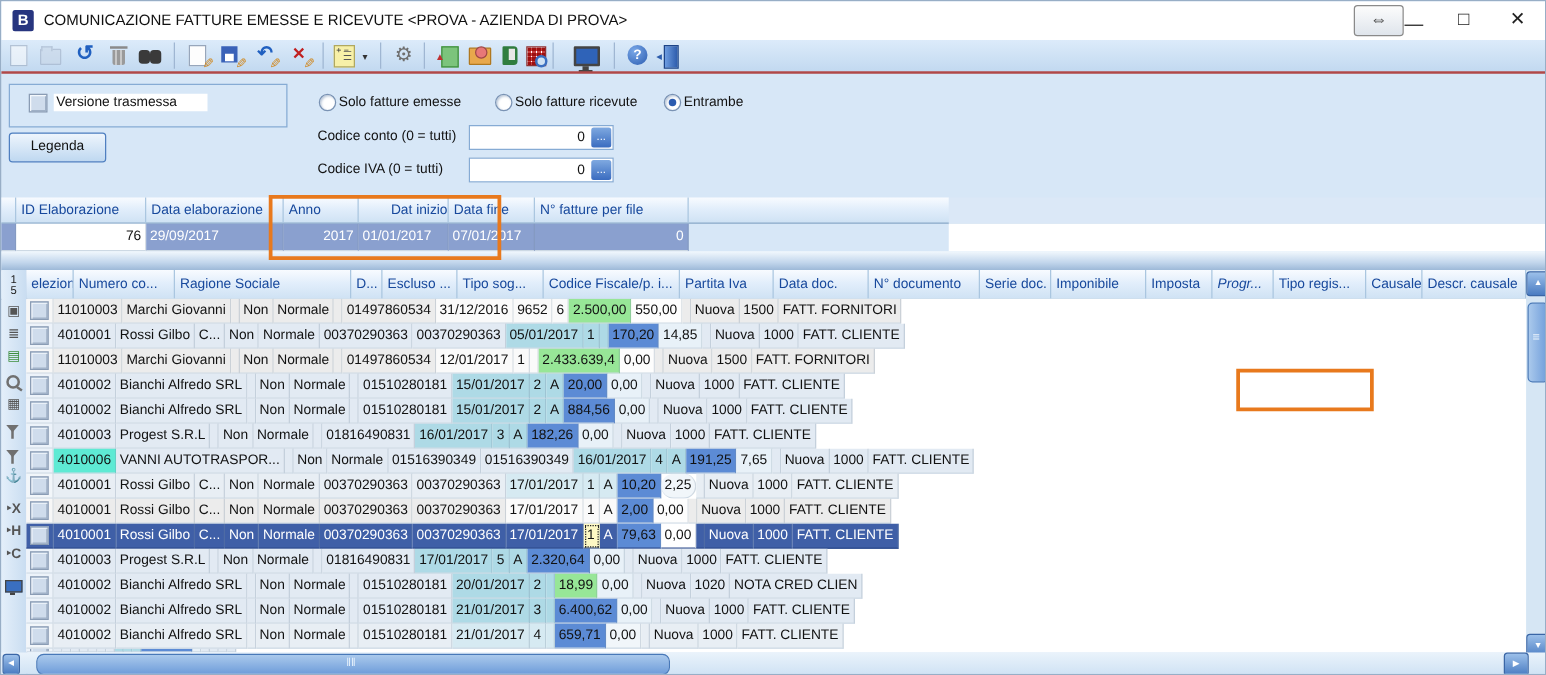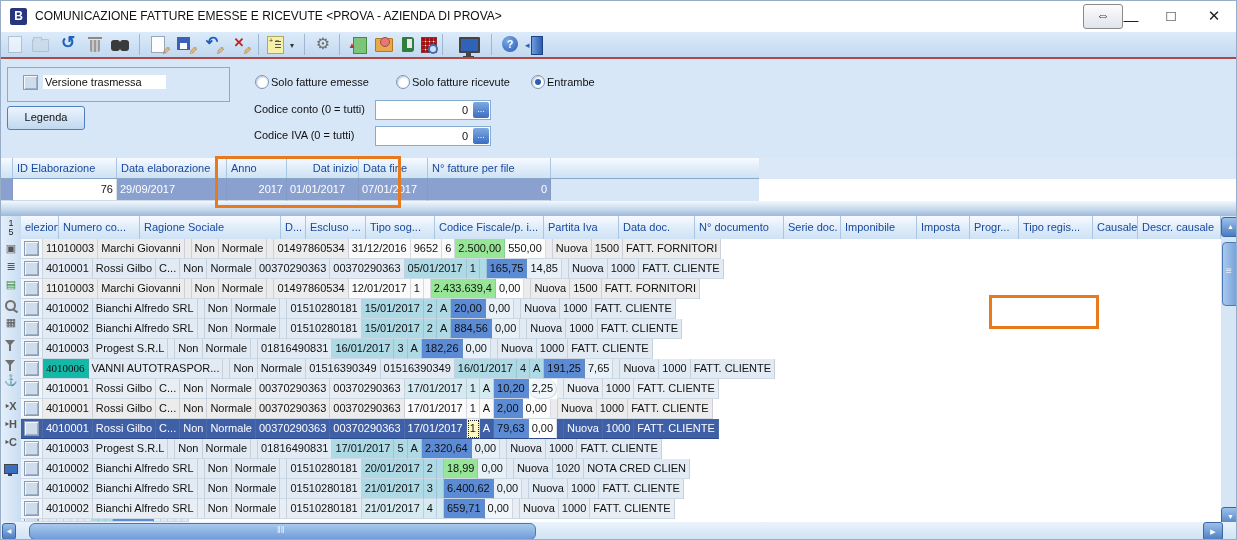--- a/index.html
+++ b/index.html
@@ -244,21 +244,21 @@
       <div class="ghc" style="width: 25px;">D...</div>
       <div class="ghc" style="width: 60px;">Escluso ...</div>
       <div class="ghc" style="width: 69px;">Tipo sog...</div>
       <div class="ghc" style="width: 109px;">Codice Fiscale/p. i...</div>
       <div class="ghc" style="width: 75px;">Partita Iva</div>
       <div class="ghc" style="width: 76px;">Data doc.</div>
       <div class="ghc" style="width: 89px;">N° documento</div>
       <div class="ghc" style="width: 57px;">Serie doc.</div>
       <div class="ghc" style="width: 76px;">Imponibile</div>
       <div class="ghc" style="width: 53px;">Imposta</div>
-      <div class="ghc" style="width: 49px;">Progr...</div>
+      <div class="ghc" style="width: 49px; font-style: italic;">Progr...</div>
       <div class="ghc" style="width: 74px;">Tipo regis...</div>
       <div class="ghc" style="width: 45px;">Causale</div>
       <div class="ghc" style="width: 83px;">Descr. causale</div>
     </div>
   <div class="abs" id="mainrows">
       <div class="grow mrow">
         <div class="gc ac" style="background: rgb(247, 247, 247); color: rgb(17, 17, 17);">
           <span class="chkwrap">
             <span class="cb"></span>
           </span>
@@ -289,21 +289,21 @@
         <div class="gc ar" style="background: rgb(226, 234, 243); color: rgb(17, 17, 17);">4010001</div>
         <div class="gc al" style="background: rgb(226, 234, 243); color: rgb(17, 17, 17);">Rossi Gilbo</div>
         <div class="gc al" style="background: rgb(226, 234, 243); color: rgb(17, 17, 17);">C...</div>
         <div class="gc al" style="background: rgb(226, 234, 243); color: rgb(17, 17, 17);">Non</div>
         <div class="gc al" style="background: rgb(226, 234, 243); color: rgb(17, 17, 17);">Normale</div>
         <div class="gc al" style="background: rgb(226, 234, 243); color: rgb(17, 17, 17);">00370290363</div>
         <div class="gc al" style="background: rgb(226, 234, 243); color: rgb(17, 17, 17);">00370290363</div>
         <div class="gc al" style="background: rgb(174, 218, 230); color: rgb(17, 17, 17);">05/01/2017</div>
         <div class="gc ar" style="background: rgb(174, 218, 230); color: rgb(17, 17, 17);">1</div>
         <div class="gc al" style="background: rgb(174, 218, 230); color: rgb(17, 17, 17);"></div>
-        <div class="gc ar" style="background: rgb(92, 139, 213); color: rgb(17, 17, 17);">165,75</div>
+        <div class="gc ar" style="background: rgb(92, 139, 213); color: rgb(17, 17, 17);">170,20</div>
         <div class="gc ar" style="background: rgb(232, 241, 248); color: rgb(17, 17, 17);">14,85</div>
         <div class="gc al" style="background: rgb(226, 234, 243); color: rgb(17, 17, 17);"></div>
         <div class="gc al" style="background: rgb(226, 234, 243); color: rgb(17, 17, 17);">Nuova</div>
         <div class="gc ar" style="background: rgb(226, 234, 243); color: rgb(17, 17, 17);">1000</div>
         <div class="gc al" style="background: rgb(226, 234, 243); color: rgb(17, 17, 17);">FATT. CLIENTE</div>
       </div>
       <div class="grow mrow">
         <div class="gc ac" style="background: rgb(247, 247, 247); color: rgb(17, 17, 17);">
           <span class="chkwrap">
             <span class="cb"></span>
@@ -394,21 +394,21 @@
         <div class="gc al" style="background: rgb(226, 234, 243); color: rgb(17, 17, 17);">Nuova</div>
         <div class="gc ar" style="background: rgb(226, 234, 243); color: rgb(17, 17, 17);">1000</div>
         <div class="gc al" style="background: rgb(226, 234, 243); color: rgb(17, 17, 17);">FATT. CLIENTE</div>
       </div>
       <div class="grow mrow">
         <div class="gc ac" style="background: rgb(237, 243, 250); color: rgb(17, 17, 17);">
           <span class="chkwrap">
             <span class="cb"></span>
           </span>
         </div>
-        <div class="gc ar" style="background: #14b8a6; color: rgb(17, 17, 17); font-family: Liberation Serif, serif;">4010006</div>
+        <div class="gc ar" style="background: #5eead4; color: rgb(17, 17, 17);">4010006</div>
         <div class="gc al" style="background: rgb(226, 234, 243); color: rgb(17, 17, 17);">VANNI AUTOTRASPOR...</div>
         <div class="gc al" style="background: rgb(226, 234, 243); color: rgb(17, 17, 17);"></div>
         <div class="gc al" style="background: rgb(226, 234, 243); color: rgb(17, 17, 17);">Non</div>
         <div class="gc al" style="background: rgb(226, 234, 243); color: rgb(17, 17, 17);">Normale</div>
         <div class="gc al" style="background: rgb(226, 234, 243); color: rgb(17, 17, 17);">01516390349</div>
         <div class="gc al" style="background: rgb(226, 234, 243); color: rgb(17, 17, 17);">01516390349</div>
         <div class="gc al" style="background: rgb(174, 218, 230); color: rgb(17, 17, 17);">16/01/2017</div>
         <div class="gc ar" style="background: rgb(174, 218, 230); color: rgb(17, 17, 17);">4</div>
         <div class="gc al" style="background: rgb(174, 218, 230); color: rgb(17, 17, 17);">A</div>
         <div class="gc ar" style="background: rgb(92, 139, 213); color: rgb(17, 17, 17);">191,25</div>

